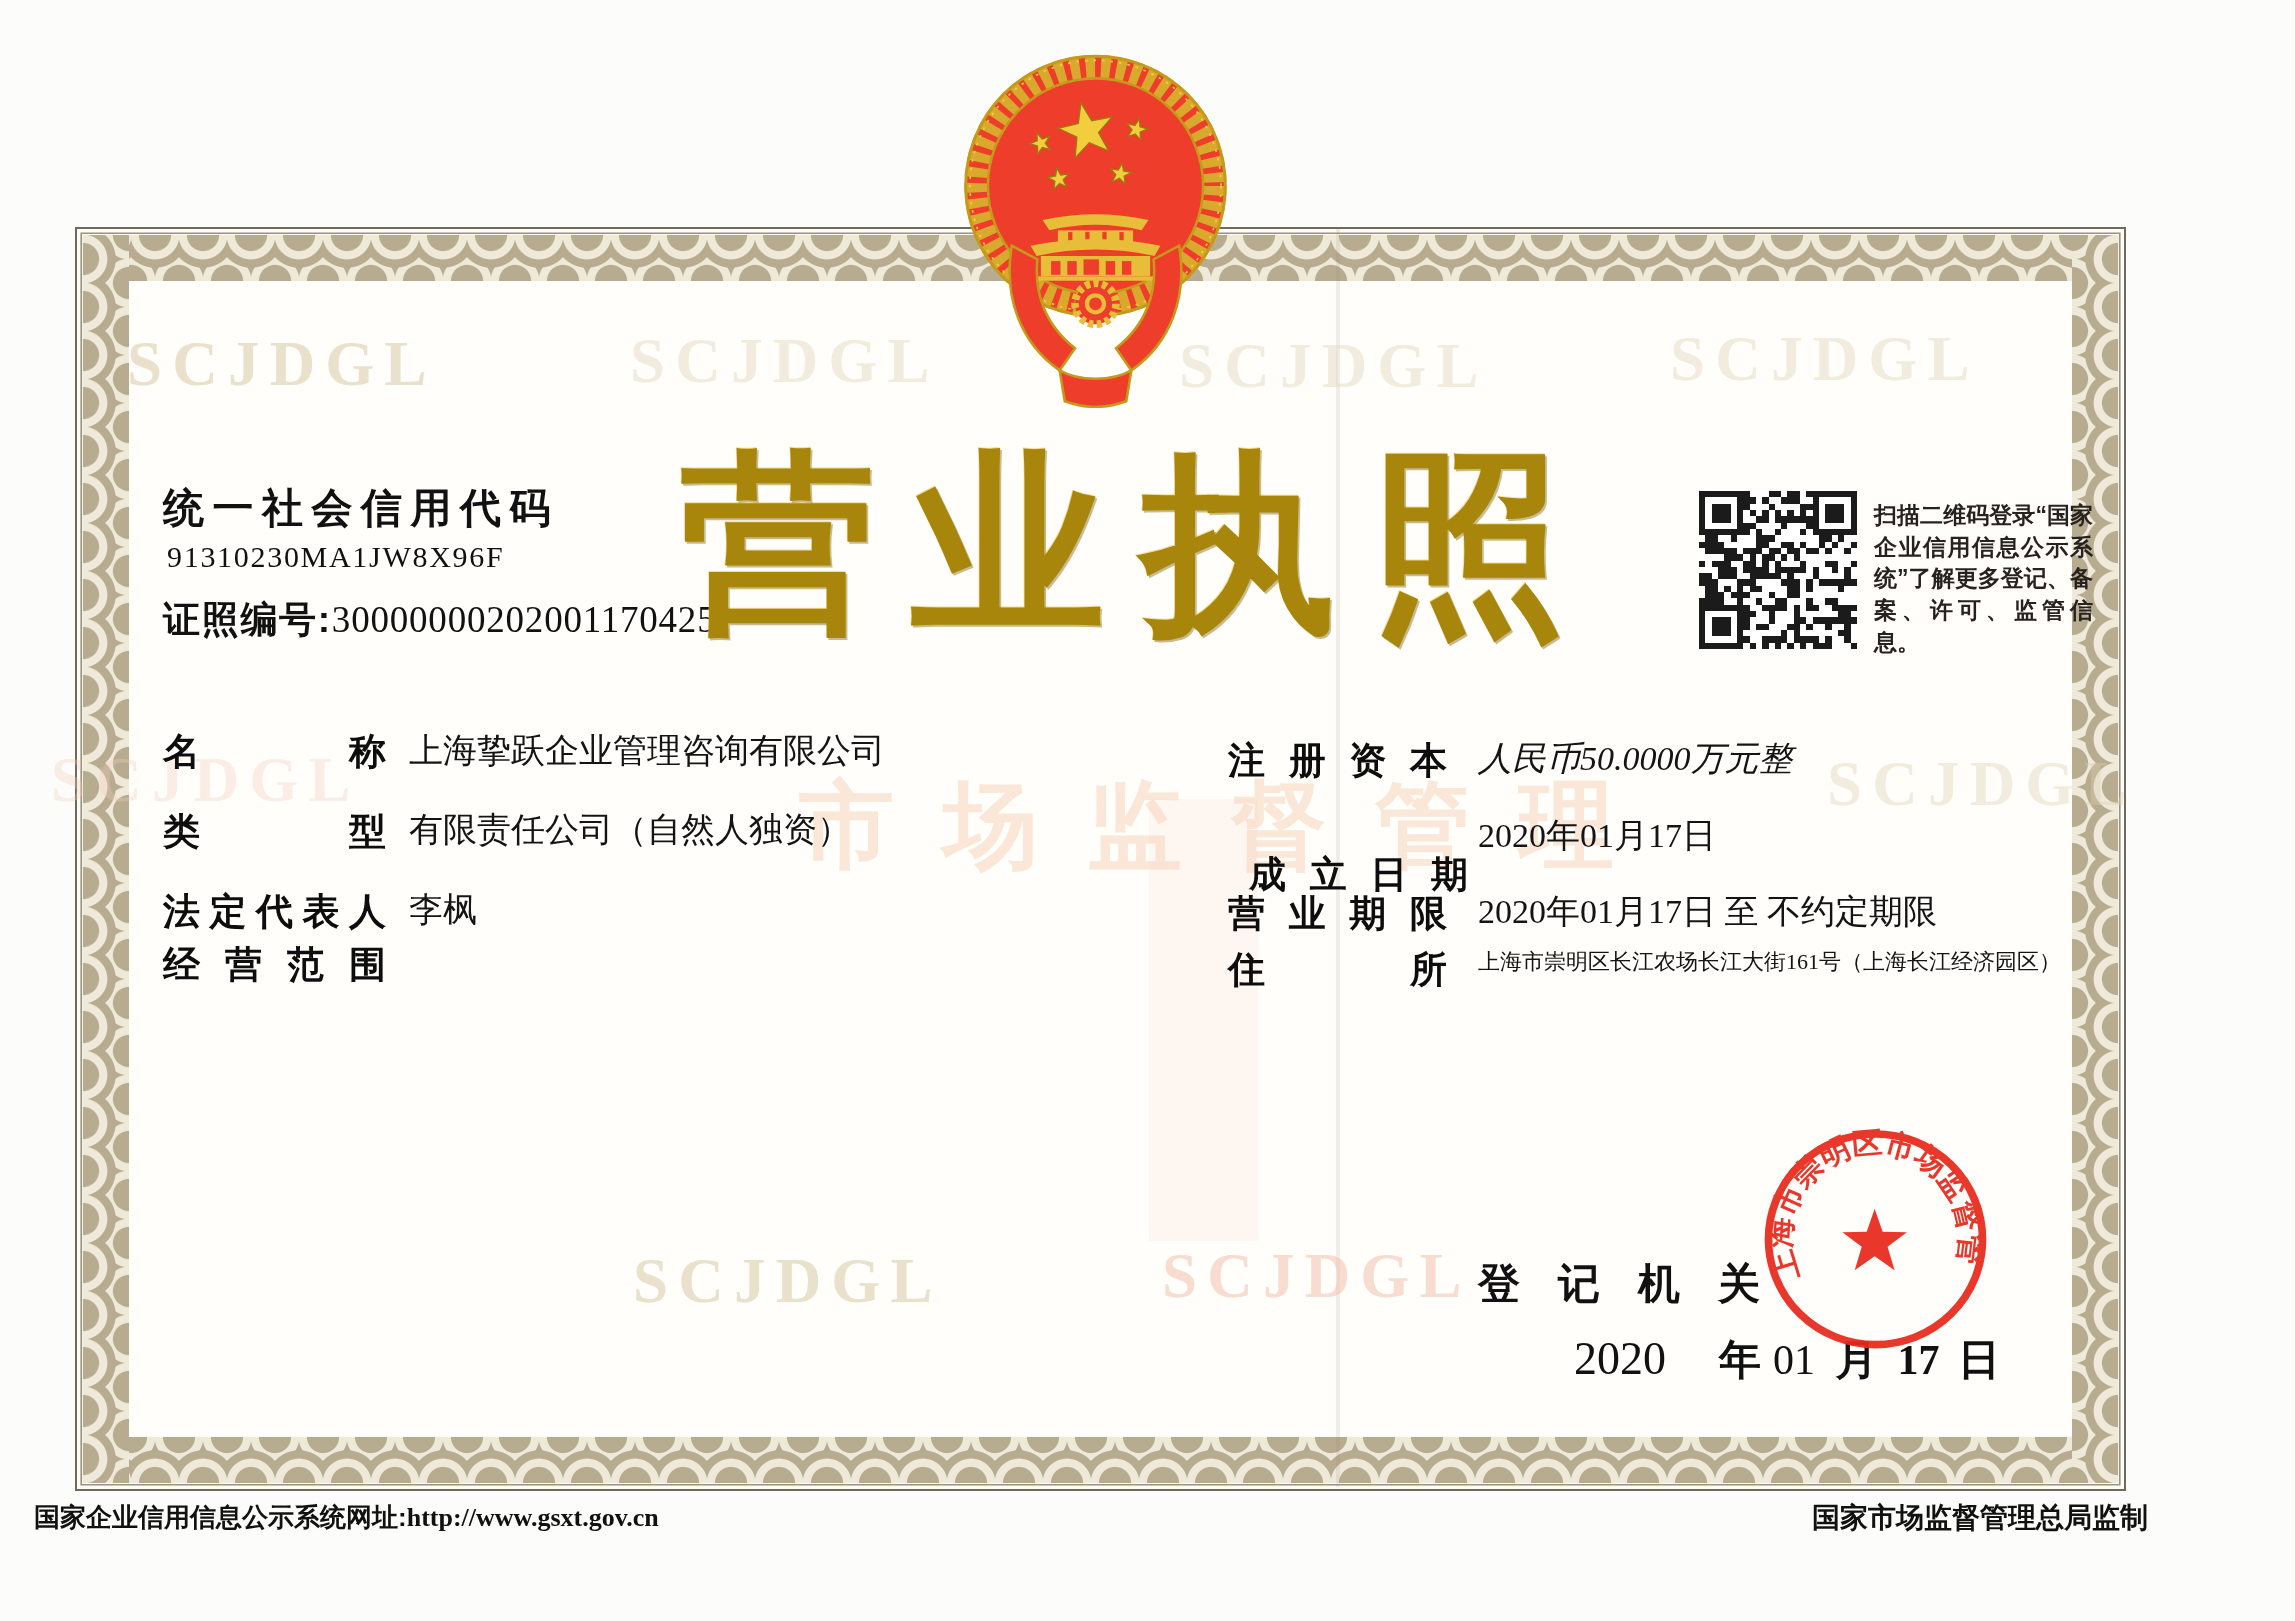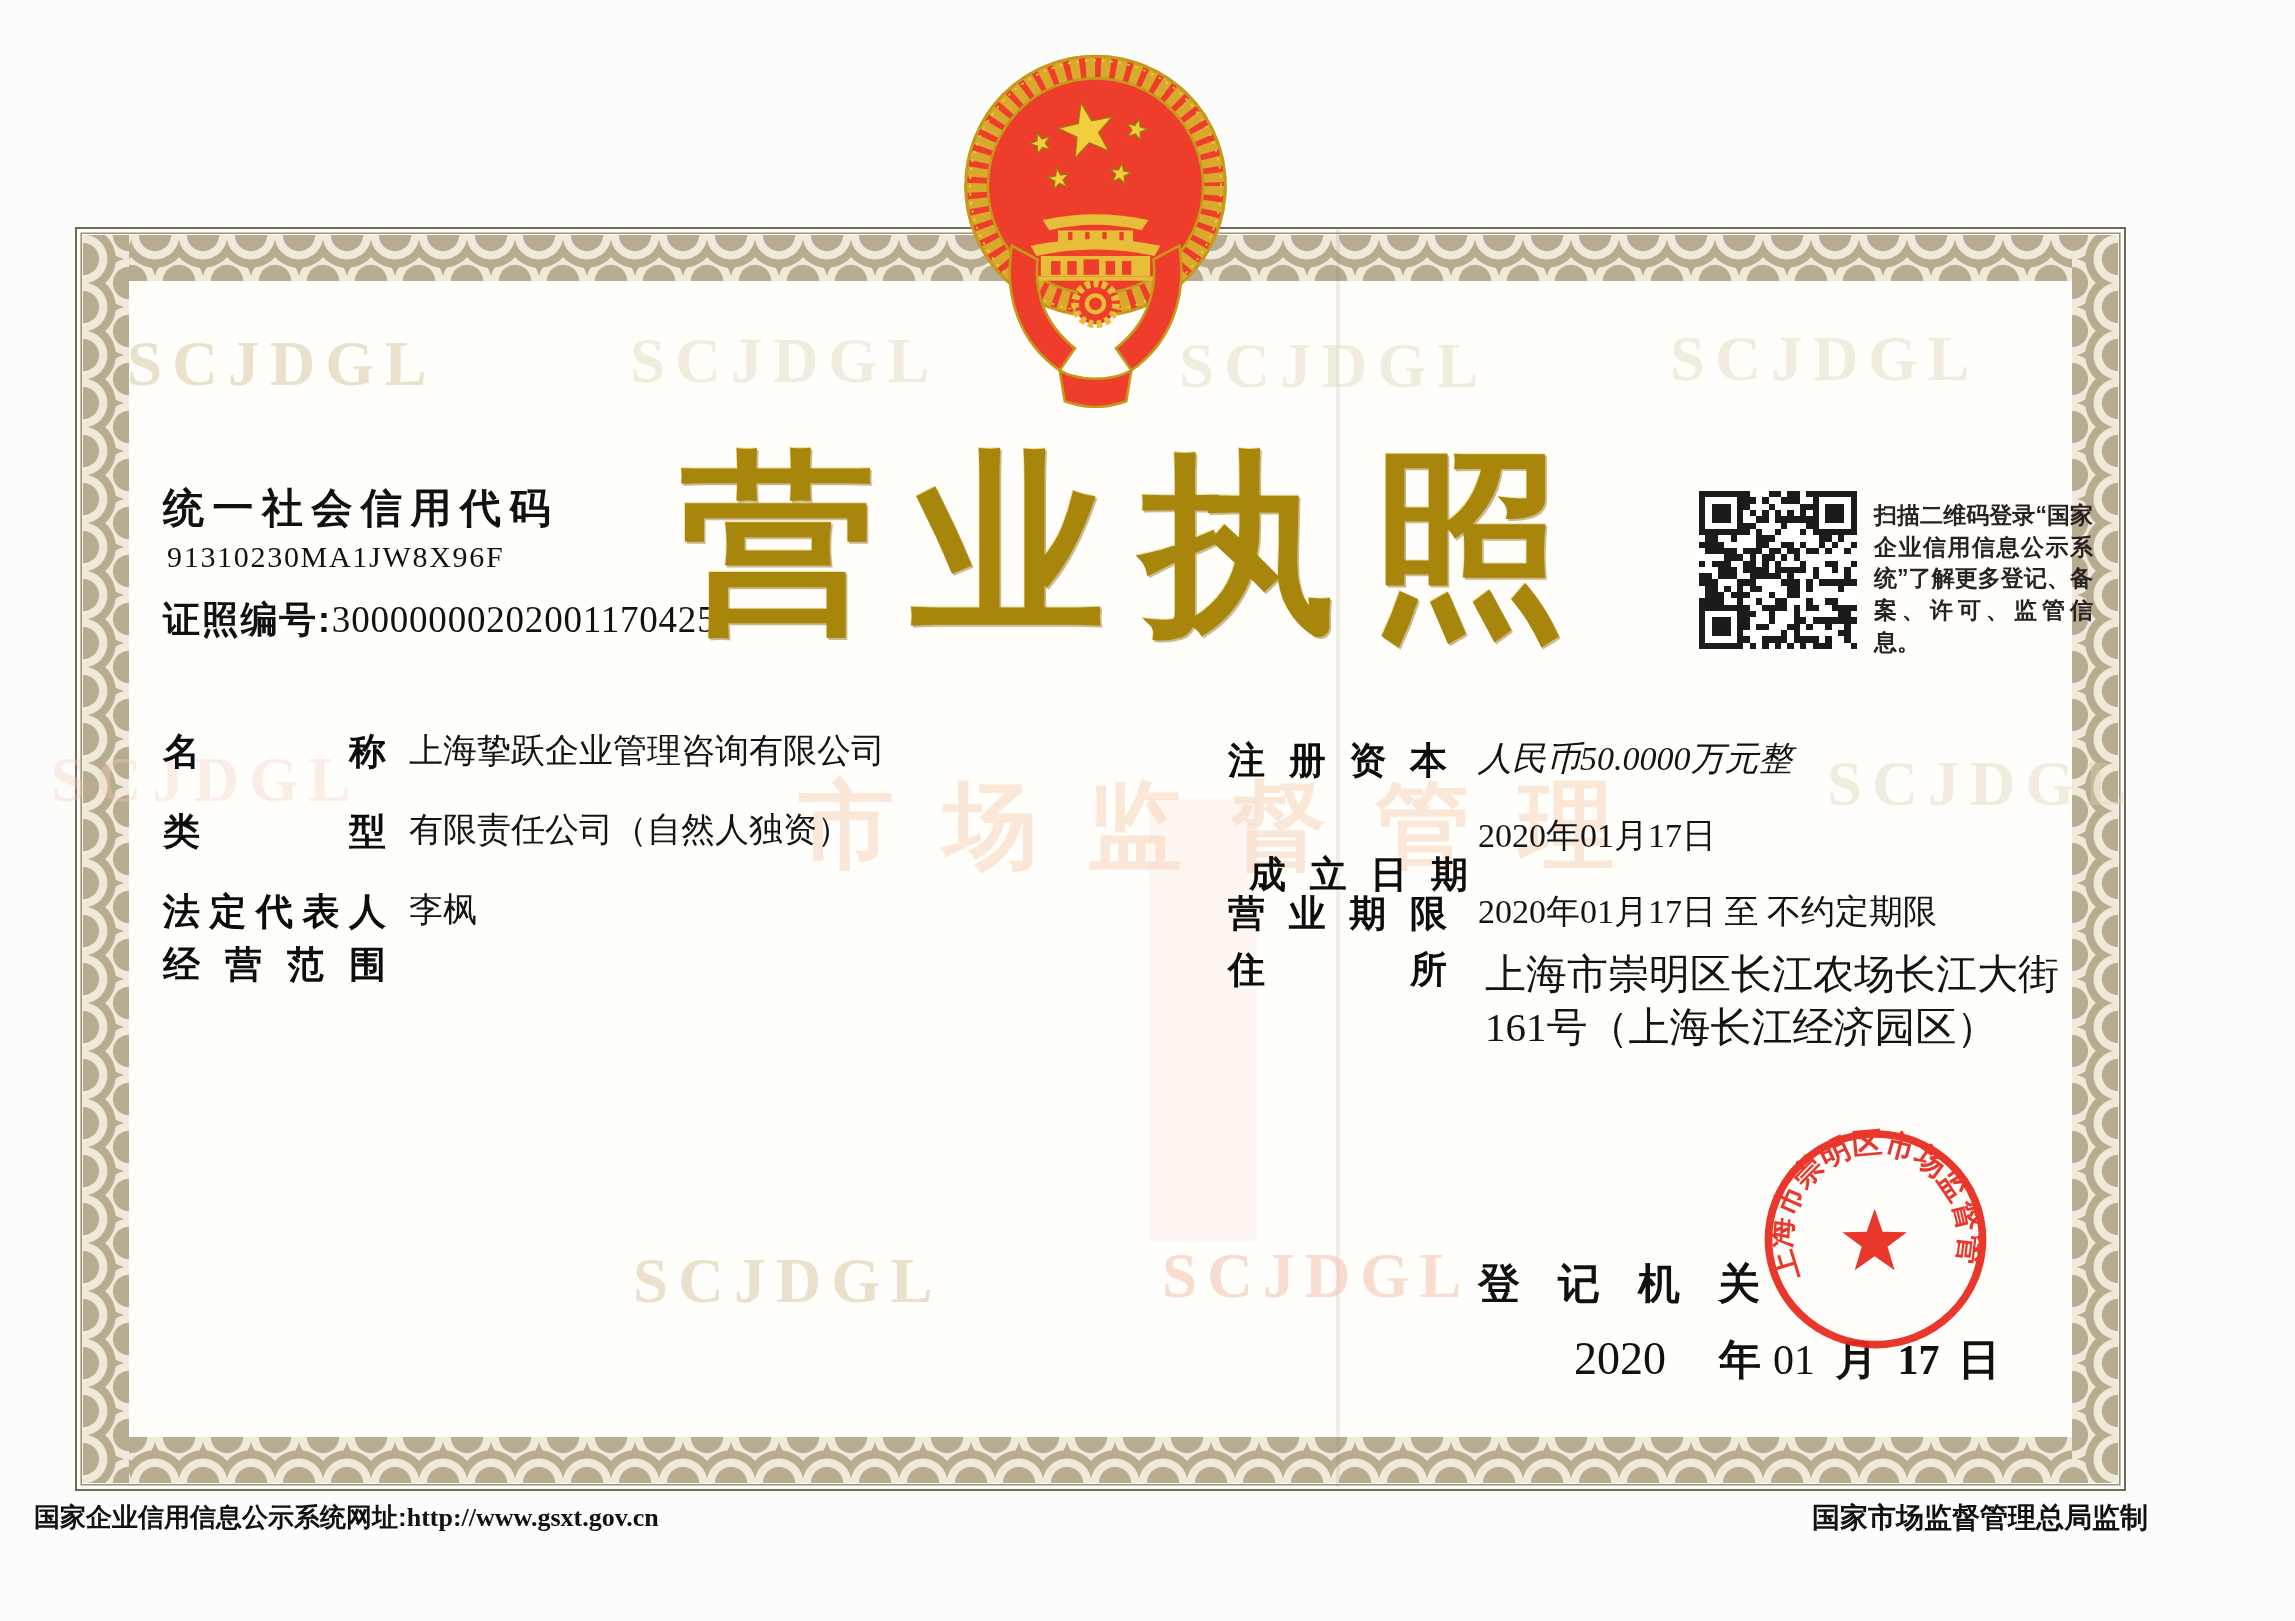--- a/index.html
+++ b/index.html
@@ -533,21 +533,21 @@
 <div class="abs flabel lab-r" style="top:736px;">注册资本</div>
 <div class="abs fvalue val-r" style="top:739px;font-size:34px;font-style:italic;">人民币50.0000万元整</div>
 
 <div class="abs flabel lab-r" style="top:850px;margin-left:21px;">成立日期</div>
 <div class="abs fvalue val-r" style="top:816px;font-size:34px;">2020年01月17日</div>
 
 <div class="abs flabel lab-r" style="top:889px;">营业期限</div>
 <div class="abs fvalue val-r" style="top:892px;font-size:34px;">2020年01月17日 至 不约定期限</div>
 
 <div class="abs flabel lab-r" style="top:945px;">住所</div>
-<div class="abs fvalue val-r" style="top:948px;font-size:41px;line-height:1.3;margin-left:7px;">上海市崇明区长江农场长江大街161号（上海长江经济园区）</div>
+<div class="abs fvalue val-r" style="top:948px;font-size:22px;line-height:1.3;">上海市崇明区长江农场长江大街161号（上海长江经济园区）</div>
 
 <div class="abs reg-label">登记机关</div>
 
 <div class="abs date-row">
   <span class="date-num">2020</span>
   <span class="date-unit dg1">年</span>
   <span class="date-num2 dg2">01</span>
   <span class="date-unit dg3">月</span>
   <span class="date-num2 dg4">17</span>
   <span class="date-unit dg5">日</span>

